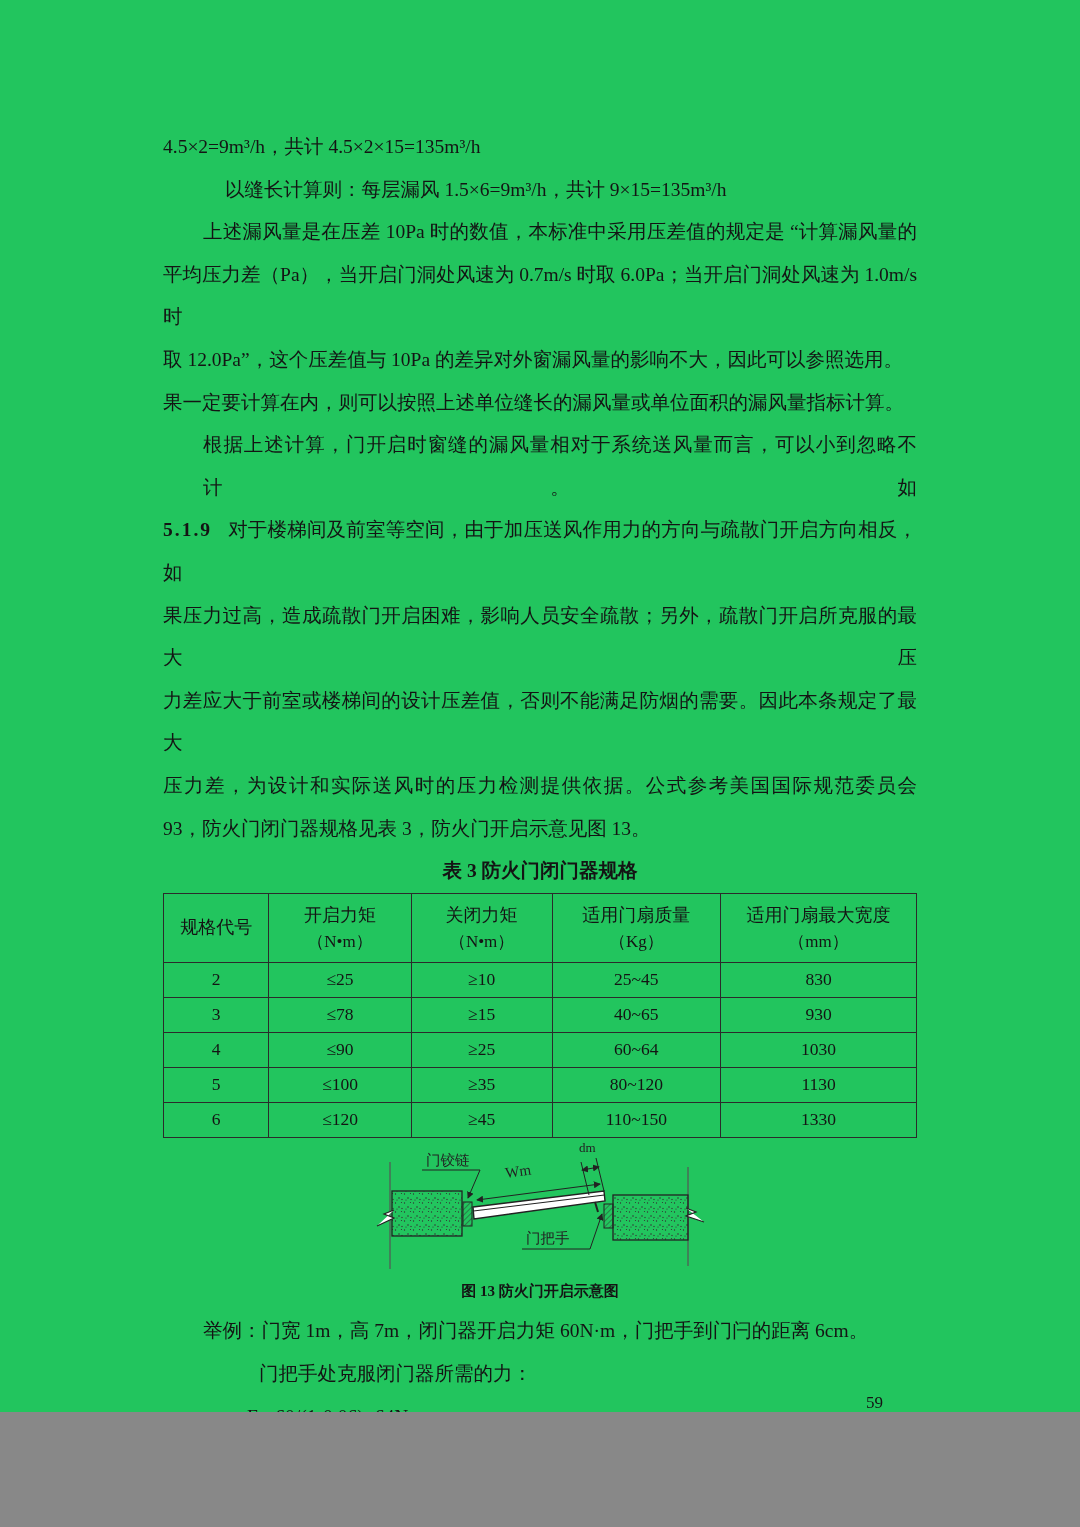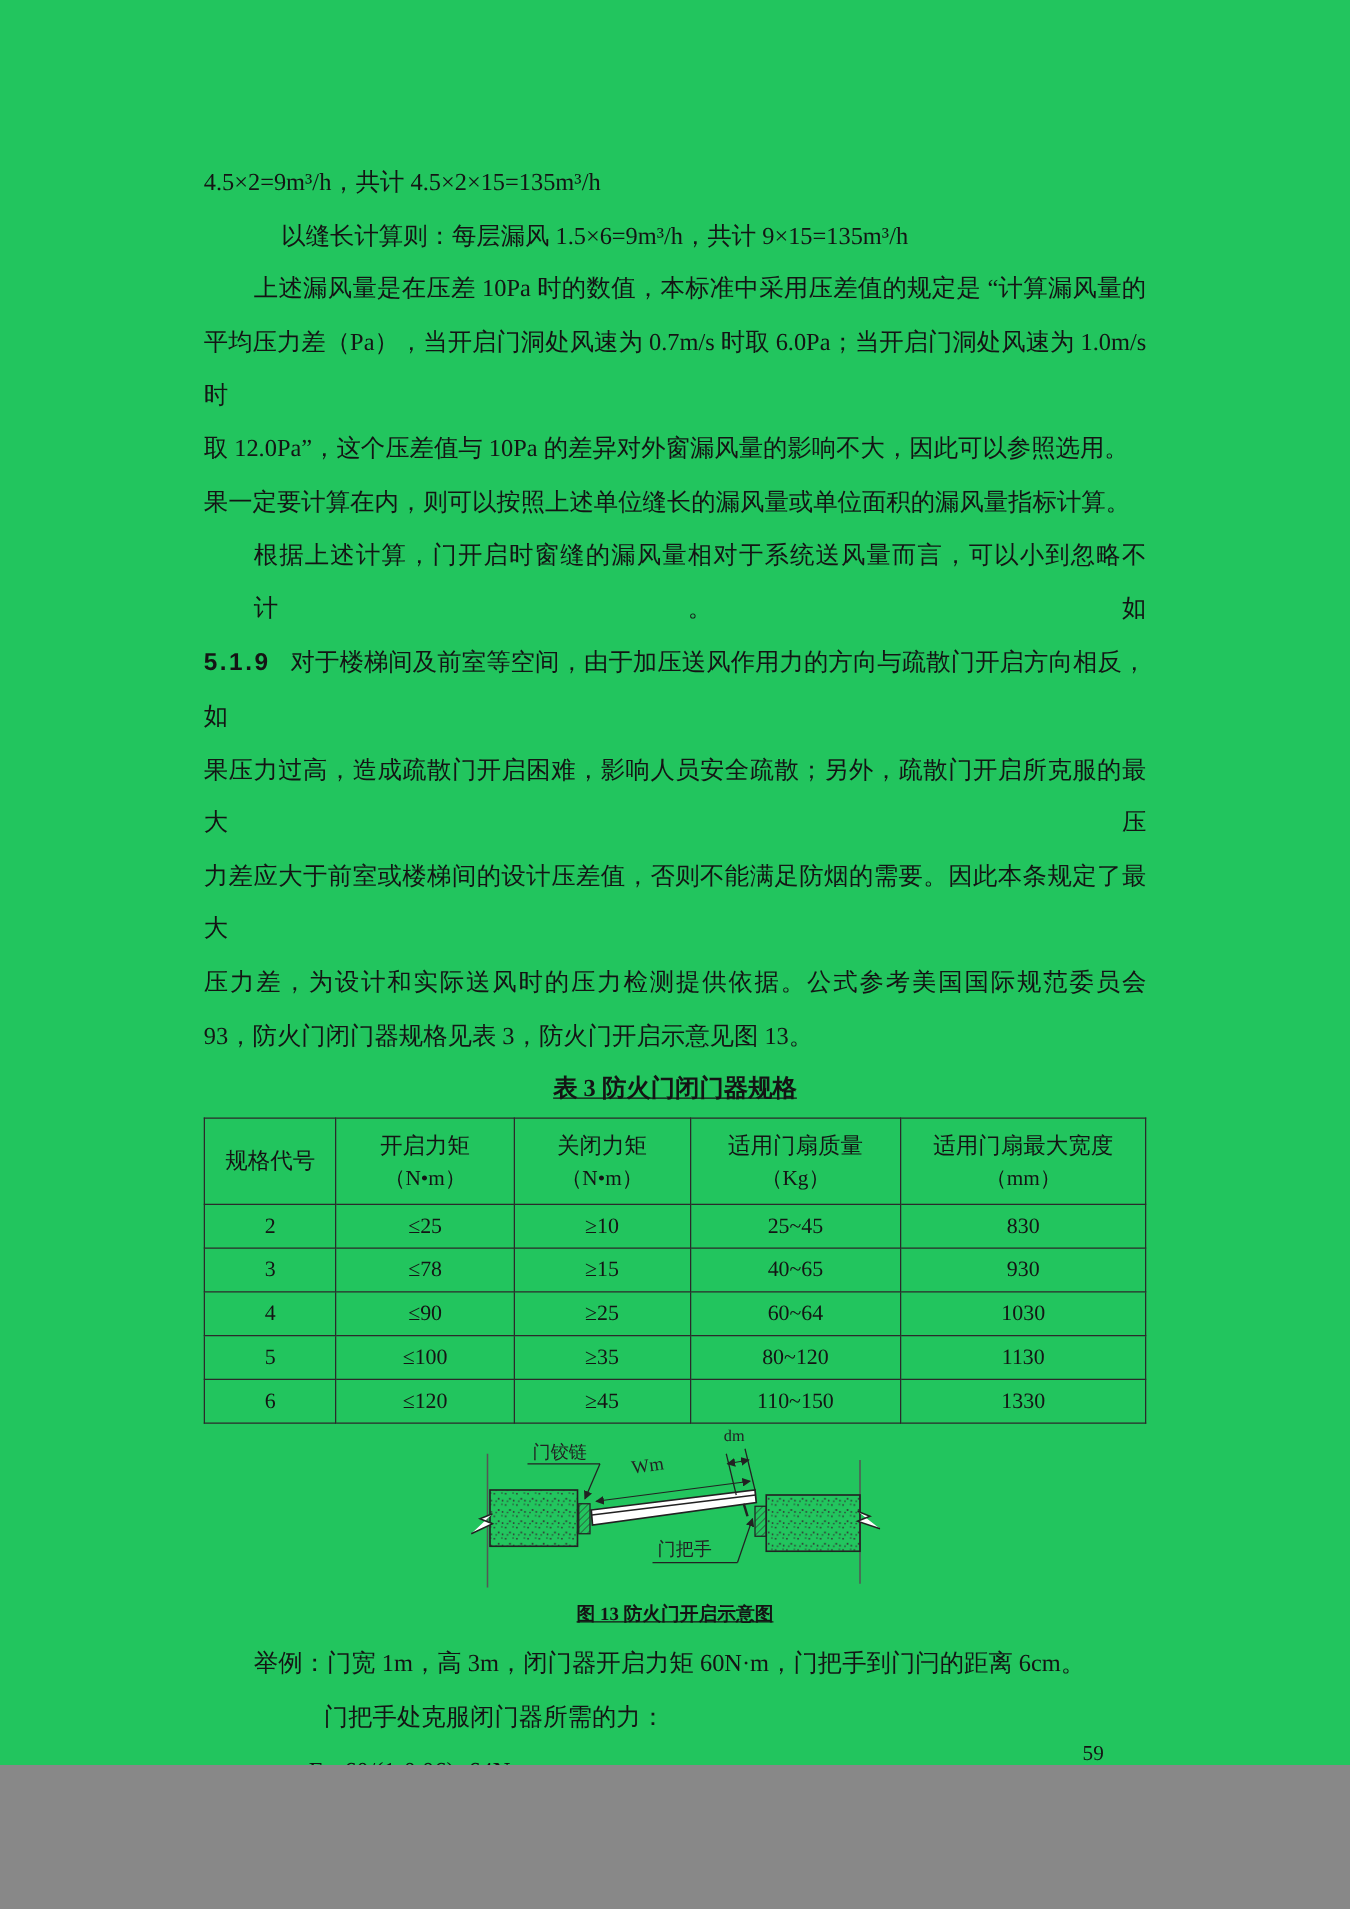--- a/index.html
+++ b/index.html
@@ -6,26 +6,26 @@
   .page {
     position:relative; width:1080px; height:1412px; background:#22c55e;
     font-family:"Liberation Serif","DejaVu Serif",serif; color:#141414;
     margin:0 auto; overflow:hidden;
   }
   .content { position:absolute; left:163px; top:126px; width:754px; }
   .ln  { font-size:19.5px; line-height:42.6px; }
   .ln2 { font-size:19.5px; line-height:43px; }
   .j   { text-align:justify; text-align-last:justify; }
   .ctr { text-align:center; text-align-last:center; }
-  .b   { font-weight:bold;text-decoration:underline; }
+  .b   { font-weight:bold; }
   .ind2 { padding-left:40px; }
   .ind3 { padding-left:62px; }
   .ind4 { padding-left:84px; }
   .ind5 { padding-left:96px; }
-  .clause-num { font-family:Liberation Sans, sans-serif; font-weight:bold; letter-spacing:2px; margin-right:16px; }
+  .clause-num { font-family:Liberation Serif, serif; font-weight:bold; letter-spacing:2px; margin-right:16px; }
   .sub { vertical-align:sub; font-size:13px; }
 
   table.spec { width:754px; border-collapse:collapse; table-layout:fixed; margin-top:0px; }
   table.spec th, table.spec td { border:1.6px solid #2b2b2b; text-align:center; padding:0; }
   table.spec th { height:68px; font-weight:normal; vertical-align:middle; }
   .hname { font-size:18px; line-height:27px; }
   .hunit { font-size:17px; line-height:25px; }
   .hunit:empty { display:none; }
   table.spec td { height:34px; font-size:17.5px; }
 
@@ -190,20 +190,20 @@
         <g>
           <text class="figtxt" x="150" y="105" font-size="14.5">门把手</text>
           <line x1="146" y1="111" x2="214" y2="111" stroke="#222" stroke-width="1"></line>
           <line x1="214" y1="111" x2="226" y2="76" stroke="#222" stroke-width="1" marker-end="url(#ar)"></line>
         </g>
       </svg>
     </div>
 
     <div class="ln b ctr cap">图 13 防火门开启示意图</div>
 
-    <div class="ln2 ind2">举例：门宽 1m，高 3m，闭门器开启力矩 60N·m，门把手到门闩的距离 6cm。</div>
+    <div class="ln2 ind2">举例：门宽 1m，高 7m，闭门器开启力矩 60N·m，门把手到门闩的距离 6cm。</div>
     <div class="ln2 ind5">门把手处克服闭门器所需的力：</div>
     <div class="ln2 ind4"><span>F</span><span class="sub">d</span><span>=60/(1-0.06)=64N</span></div>
 
   </div>
 
   <div class="pagenum">59</div>
 </div>
 
 </body></html>

